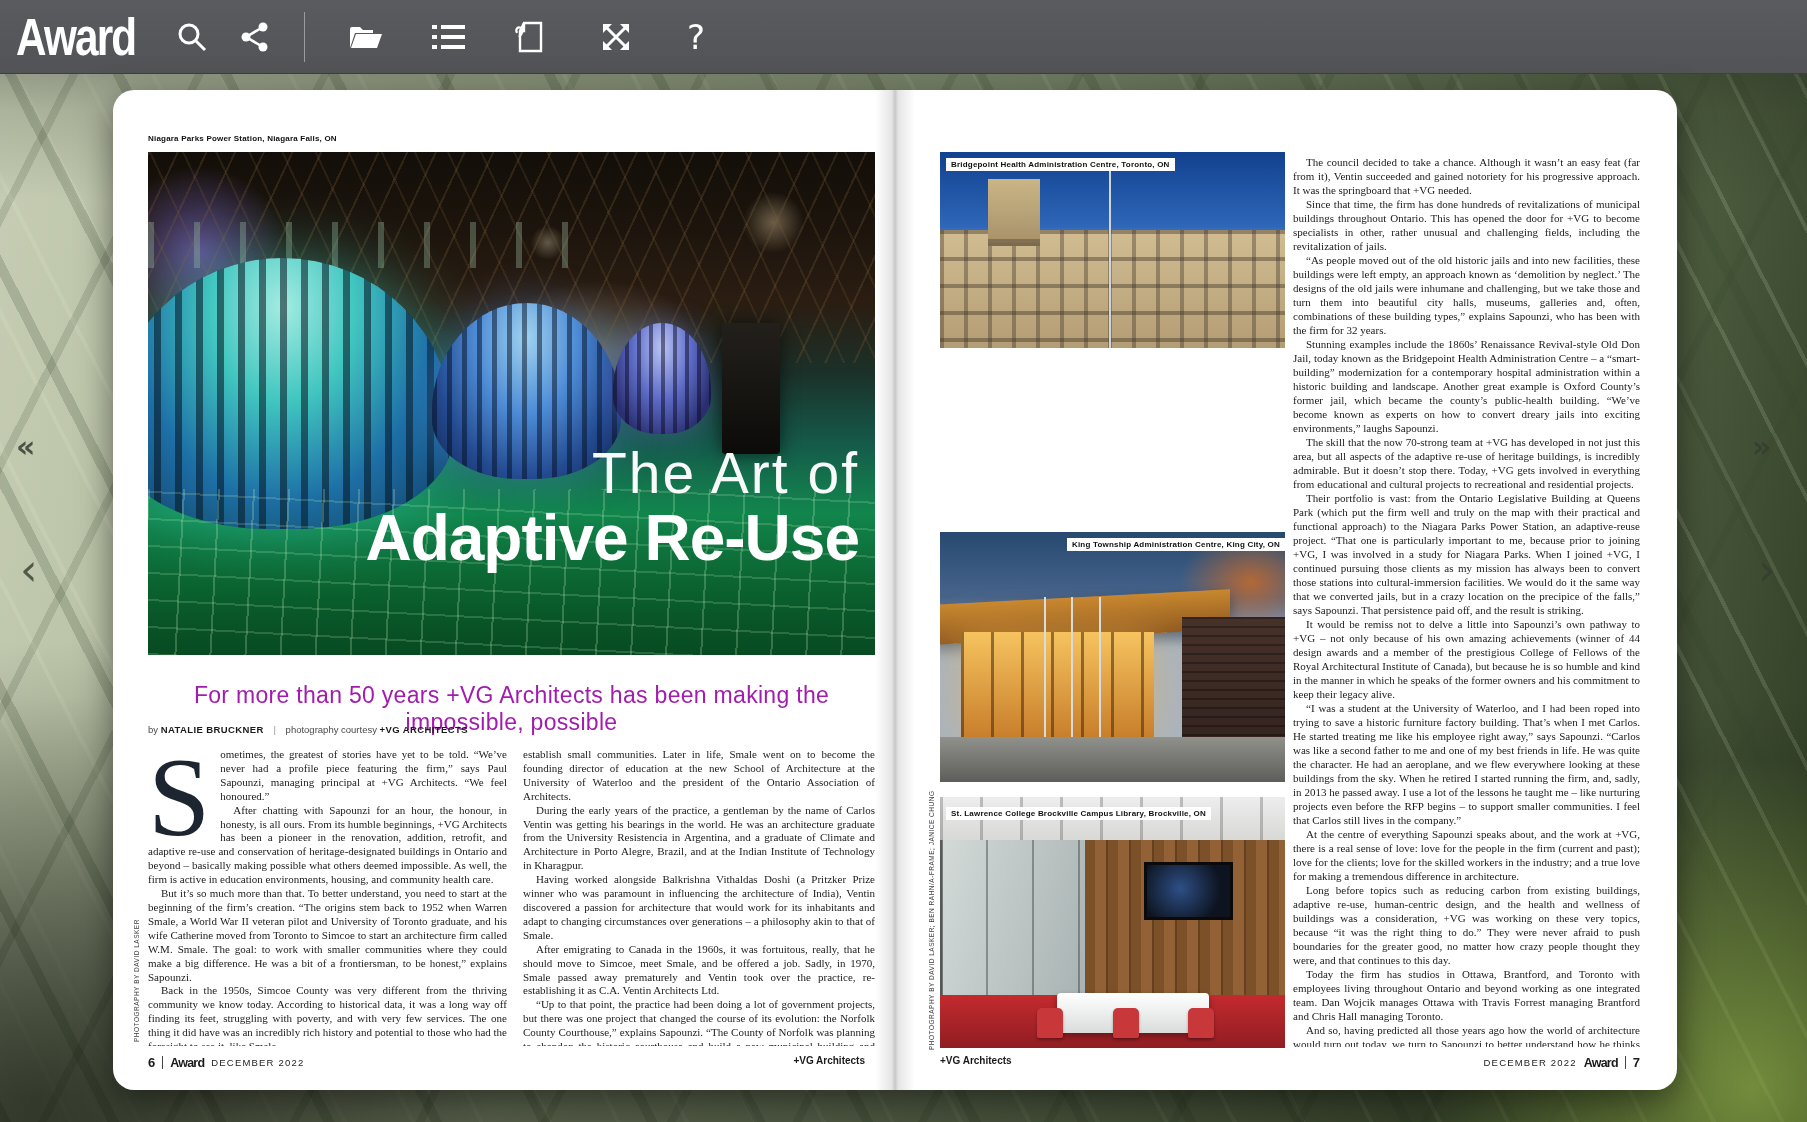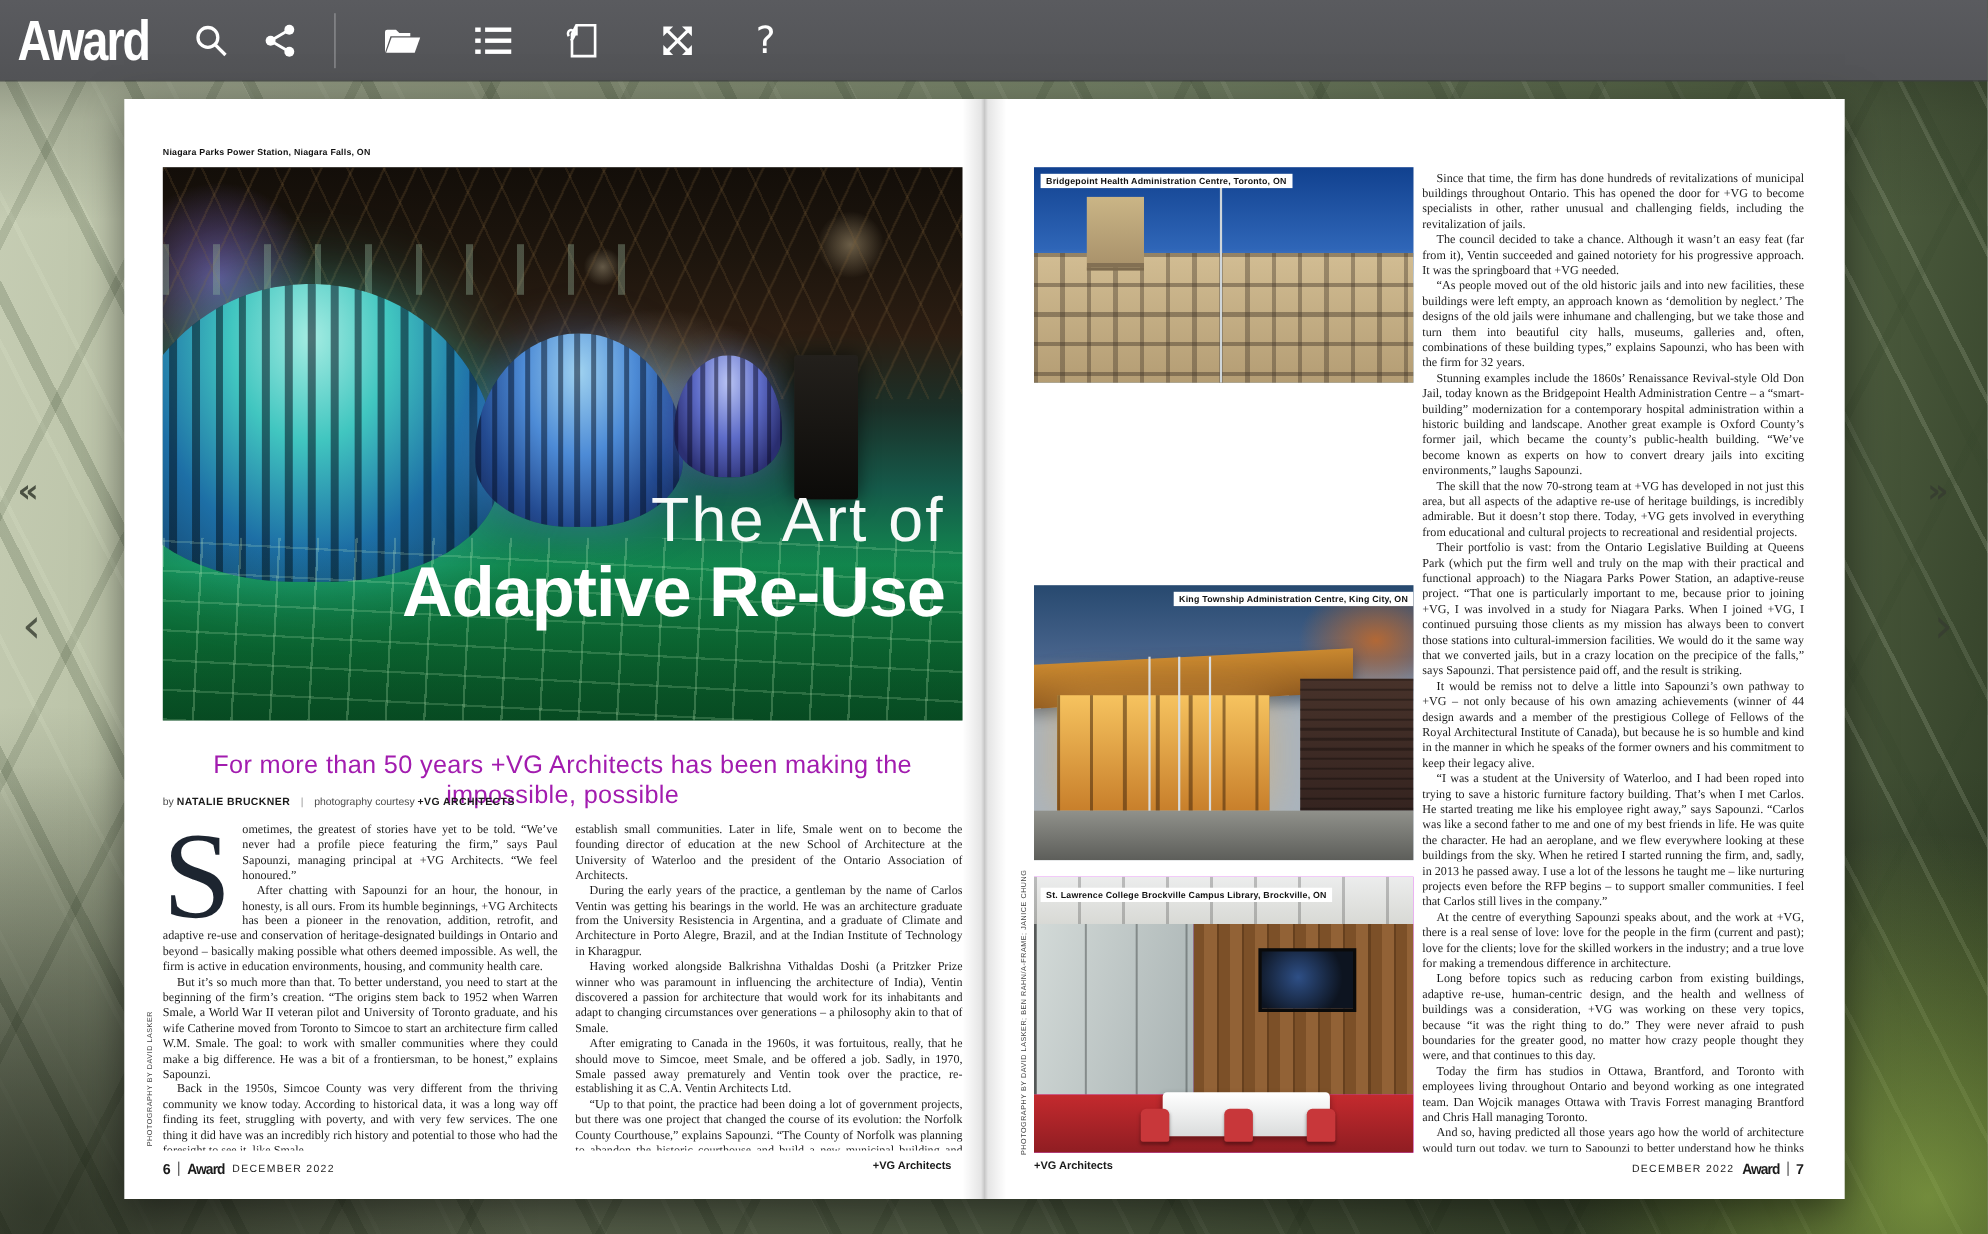--- a/index.html
+++ b/index.html
@@ -30,21 +30,21 @@
     transform:scaleY(1.12) scaleX(.92); transform-origin:left center;
   }
   .tb-btn{ position:absolute; top:17px; width:40px; height:40px; background:none; border:none;
     display:flex; align-items:center; justify-content:center; cursor:pointer; color:#fff; }
   .tb-btn svg{ display:block; }
   .tb-divider{ position:absolute; left:304px; top:12px; width:1px; height:50px; background:#9a9b9e; }
   .help-glyph{ font-size:34px; font-weight:400; color:#fff; font-family:"DejaVu Sans",sans-serif; }
   
   .spread{
     position:absolute; left:113px; top:90px; width:1564px; height:1000px;
-    background:#fff; box-shadow:0 10px 34px rgba(0,0,0,.5);
+    background:#fff; box-shadow:0 10px 34px rgba(0,0,0,.5);border-radius:21px;
   }
   .gutter{ position:absolute; left:762px; top:0; width:40px; height:100%;
     background:linear-gradient(90deg, rgba(0,0,0,0), rgba(0,0,0,.10) 42%, rgba(0,0,0,.22) 50%, rgba(0,0,0,.10) 58%, rgba(0,0,0,0)); }
   .kicker{ font-size:8px; font-weight:700; letter-spacing:.2px; color:#111; }
   
   .hero-caption{ position:absolute; left:35px; top:44px; }
   .hero{
     position:absolute; left:35px; top:62px; width:727px; height:503px; overflow:hidden;
     background:
       radial-gradient(circle at 7% 20%, rgba(134,112,226,.60), rgba(0,0,0,0) 11%),
@@ -329,22 +329,22 @@
     <div class="table"></div>
     <div class="chair" style="left:28%"></div>
     <div class="chair" style="left:50%"></div>
     <div class="chair" style="left:72%"></div>
     <div class="pcap kicker" style="left:6px; top:10px;">St. Lawrence College Brockville Campus Library, Brockville, ON</div>
   </div>
 
   <div class="vcredit right">PHOTOGRAPHY BY DAVID LASKER; BEN RAHN/A-FRAME; JANICE CHUNG</div>
 
   <div class="rcol">
+      <p>The council decided to take a chance. Although it wasn’t an easy feat (far from it), Ventin succeeded and gained notoriety for his progressive approach. It was the springboard that +VG needed.</p>
       <p>Since that time, the firm has done hundreds of revitalizations of municipal buildings throughout Ontario. This has opened the door for +VG to become specialists in other, rather unusual and challenging fields, including the revitalization of jails.</p>
-      <p>The council decided to take a chance. Although it wasn’t an easy feat (far from it), Ventin succeeded and gained notoriety for his progressive approach. It was the springboard that +VG needed.</p>
       <p>“As people moved out of the old historic jails and into new facilities, these buildings were left empty, an approach known as ‘demolition by neglect.’ The designs of the old jails were inhumane and challenging, but we take those and turn them into beautiful city halls, museums, galleries and, often, combinations of these building types,” explains Sapounzi, who has been with the firm for 32 years.</p>
       <p>Stunning examples include the 1860s’ Renaissance Revival-style Old Don Jail, today known as the Bridgepoint Health Administration Centre – a “smart-building” modernization for a contemporary hospital administration within a historic building and landscape. Another great example is Oxford County’s former jail, which became the county’s public-health building. “We’ve become known as experts on how to convert dreary jails into exciting environments,” laughs Sapounzi.</p>
       <p>The skill that the now 70-strong team at +VG has developed in not just this area, but all aspects of the adaptive re-use of heritage buildings, is incredibly admirable. But it doesn’t stop there. Today, +VG gets involved in everything from educational and cultural projects to recreational and residential projects.</p>
       <p>Their portfolio is vast: from the Ontario Legislative Building at Queens Park (which put the firm well and truly on the map with their practical and functional approach) to the Niagara Parks Power Station, an adaptive-reuse project. “That one is particularly important to me, because prior to joining +VG, I was involved in a study for Niagara Parks. When I joined +VG, I continued pursuing those clients as my mission has always been to convert those stations into cultural-immersion facilities. We would do it the same way that we converted jails, but in a crazy location on the precipice of the falls,” says Sapounzi. That persistence paid off, and the result is striking.</p>
       <p>It would be remiss not to delve a little into Sapounzi’s own pathway to +VG – not only because of his own amazing achievements (winner of 44 design awards and a member of the prestigious College of Fellows of the Royal Architectural Institute of Canada), but because he is so humble and kind in the manner in which he speaks of the former owners and his commitment to keep their legacy alive.</p>
       <p>“I was a student at the University of Waterloo, and I had been roped into trying to save a historic furniture factory building. That’s when I met Carlos. He started treating me like his employee right away,” says Sapounzi. “Carlos was like a second father to me and one of my best friends in life. He was quite the character. He had an aeroplane, and we flew everywhere looking at these buildings from the sky. When he retired I started running the firm, and, sadly, in 2013 he passed away. I use a lot of the lessons he taught me – like nurturing projects even before the RFP begins – to support smaller communities. I feel that Carlos still lives in the company.”</p>
       <p>At the centre of everything Sapounzi speaks about, and the work at +VG, there is a real sense of love: love for the people in the firm (current and past); love for the clients; love for the skilled workers in the industry; and a true love for making a tremendous difference in architecture.</p>
       <p>Long before topics such as reducing carbon from existing buildings, adaptive re-use, human-centric design, and the health and wellness of buildings was a consideration, +VG was working on these very topics, because “it was the right thing to do.” They were never afraid to push boundaries for the greater good, no matter how crazy people thought they were, and that continues to this day.</p>
       <p>Today the firm has studios in Ottawa, Brantford, and Toronto with employees living throughout Ontario and beyond working as one integrated team. Dan Wojcik manages Ottawa with Travis Forrest managing Brantford and Chris Hall managing Toronto.</p>
       <p>And so, having predicted all those years ago how the world of architecture would turn out today, we turn to Sapounzi to better understand how he thinks the future will unfold. “The ethical framework is changing. Over the past 30 years there have been many unnecessarily expensive projects built that are very self-serving. I believe that collectively we’re going to look back on that with a little bit of shame. We missed a lot of opportunities to create good people places. There will be a universal awareness that we need to build safe and affordable spaces that are healthy and will last for generations, and be adaptable to whatever gets thrown our way. And how do we do that without somebody losing their job?” ■</p>

